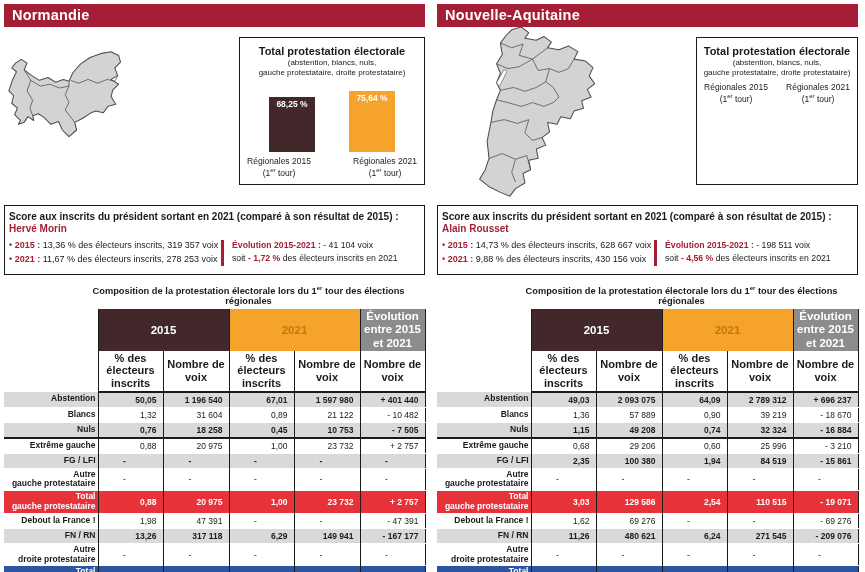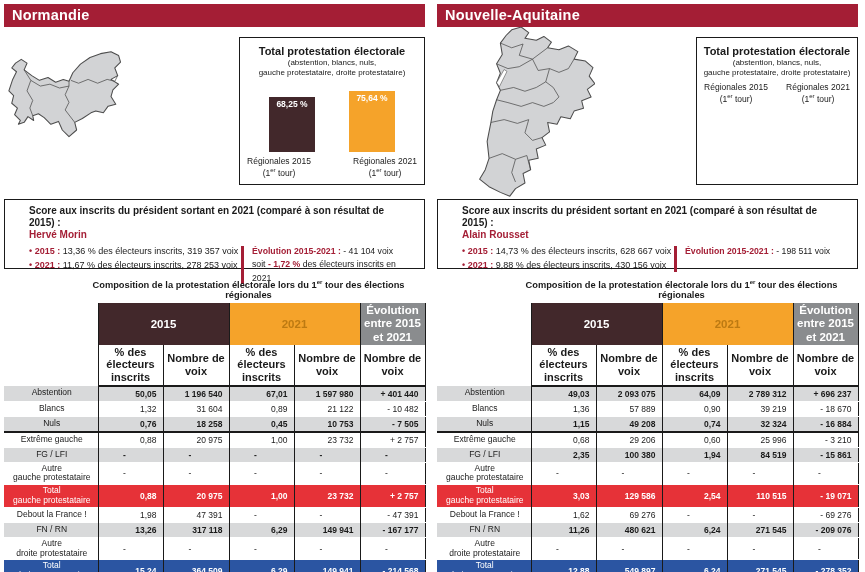--- a/index.html
+++ b/index.html
@@ -33,22 +33,22 @@
   .pb-bars .slot{width:64px;display:flex;justify-content:center;align-items:flex-end;height:62px;}
   .bar{width:46px;position:relative;}
   .bar-2015{background:#42282B;}
   .bar-2021{background:#F5A32A;}
   .bar-value{position:absolute;top:2px;left:0;width:100%;text-align:center;color:#fff;font-weight:bold;font-size:8.5px;}
   .pb-labels{display:flex;justify-content:space-between;margin-top:4px;}
   .pb-labels .slot{width:70px;text-align:center;font-size:8.5px;line-height:1.3;}
   sup{font-size:6px;}
 
   .score-box{
-    border:1.5px solid #1a1a1a;height:70px;
-    box-sizing:border-box;padding:5px 24px 4px;
+    border:1.5px solid #1a1a1a;margin-top:6px;height:70px;
+    box-sizing:border-box;padding:5px 4px 4px;
   }
   .sb-title{font-size:10px;font-weight:bold;line-height:1.2;}
   .sb-name{font-size:10px;font-weight:bold;color:#A41E35;line-height:1.2;}
   .sb-row{display:flex;align-items:stretch;margin-top:4px;}
   .sb-bullets{flex:0 0 212px;font-size:9px;line-height:1.55;}
   .sb-divider{width:3px;background:#A41E35;margin:1px 8px 1px 0;}
   .sb-evo{flex:1;font-size:8.7px;line-height:1.55;}
   .crim{color:#A41E35;font-weight:bold;}
 
   .table-title{font-weight:bold;font-size:9.3px;text-align:center;margin:10px 0 3px 68px;}
@@ -60,21 +60,21 @@
   thead td{text-align:center;vertical-align:middle;}
   tr.yr td{height:27px;font-weight:bold;font-size:11.5px;text-align:center;}
   .h2015{background:#42282B;color:#fff;}
   .h2021{background:#F5A32A;color:#BD7A12;}
   .hevo{background:#8A8C8E;color:#fff;font-weight:bold;font-size:8.8px;line-height:1.15;}
   tr.sub td{height:26px;font-weight:bold;font-size:11px;line-height:1.15;border-bottom:2px solid #1a1a1a;background:#fff;}
   tr.sub td.blank{border-bottom:none;}
   td.blank{background:#fff;}
   thead td + td, tbody td + td{border-left:1px solid #1a1a1a;}
   tbody td{padding:2px 6px 2px 2px;text-align:right;vertical-align:middle;}
-  tbody td.lbl{text-align:center;font-weight:normal;white-space:pre-line;line-height:1.15;padding:1px 2px 1px 4px;}
+  tbody td.lbl{text-align:right;font-weight:bold;white-space:pre-line;line-height:1.15;padding:1px 2px 1px 4px;}
   tbody td.dash{text-align:center;padding-right:14px;}
   .row-plain td{background:#fff;}
   .row-stripe td{background:#D8D9DA;font-weight:bold;}
   .row-total-red td{background:#E63238;color:#fff;font-weight:bold;}
   .row-total-blue td{background:#2B55A2;color:#fff;font-weight:bold;}
   tbody tr + tr td{border-top:1px solid #fff;}
   tr.sep-after td{border-bottom:2px solid #1a1a1a;}
 </style>
 </head>
 <body>
@@ -318,20 +318,21 @@
       <div class="sb-title">Score aux inscrits du président sortant en 2021 (comparé à son résultat de 2015) :</div>
       <div class="sb-name">Alain Rousset</div>
       <div class="sb-row">
         <div class="sb-bullets">
           <div><span class="crim">• 2015 : </span><span>14,73 % des électeurs inscrits, 628 667 voix</span></div>
           <div><span class="crim">• 2021 : </span><span>9,88 % des électeurs inscrits, 430 156 voix</span></div>
         </div>
         <div class="sb-divider"></div>
         <div class="sb-evo">
           <div><span class="crim">Évolution 2015-2021 : </span><span>- 198 511 voix</span></div>
+          <div><span>soit </span><span class="crim">- 4,56 %</span><span> des électeurs inscrits en 2021</span></div>
         </div>
       </div>
     </div>
 
     <div class="table-title">
       <span>Composition de la protestation électorale lors du 1</span><sup>er</sup><span> tour des élections régionales</span>
     </div>
 
     <table>
       <colgroup>

